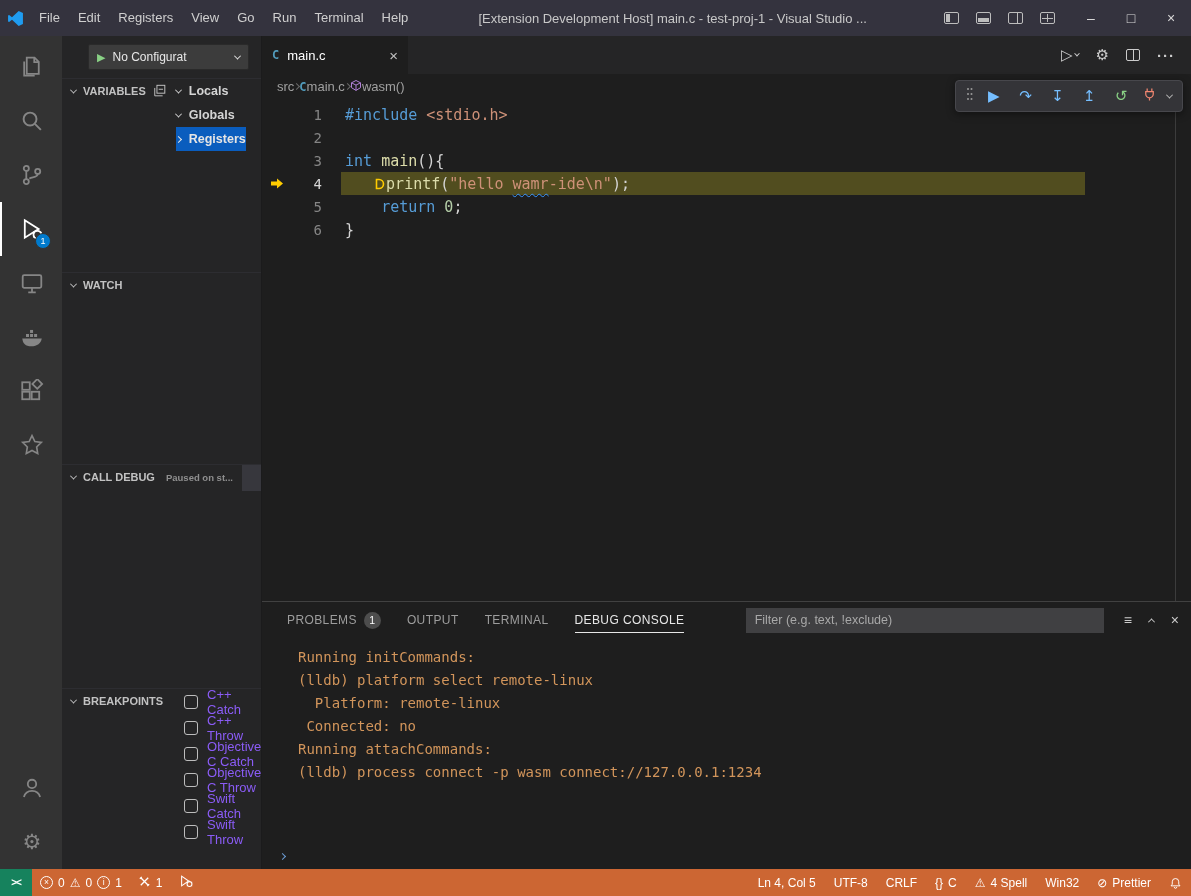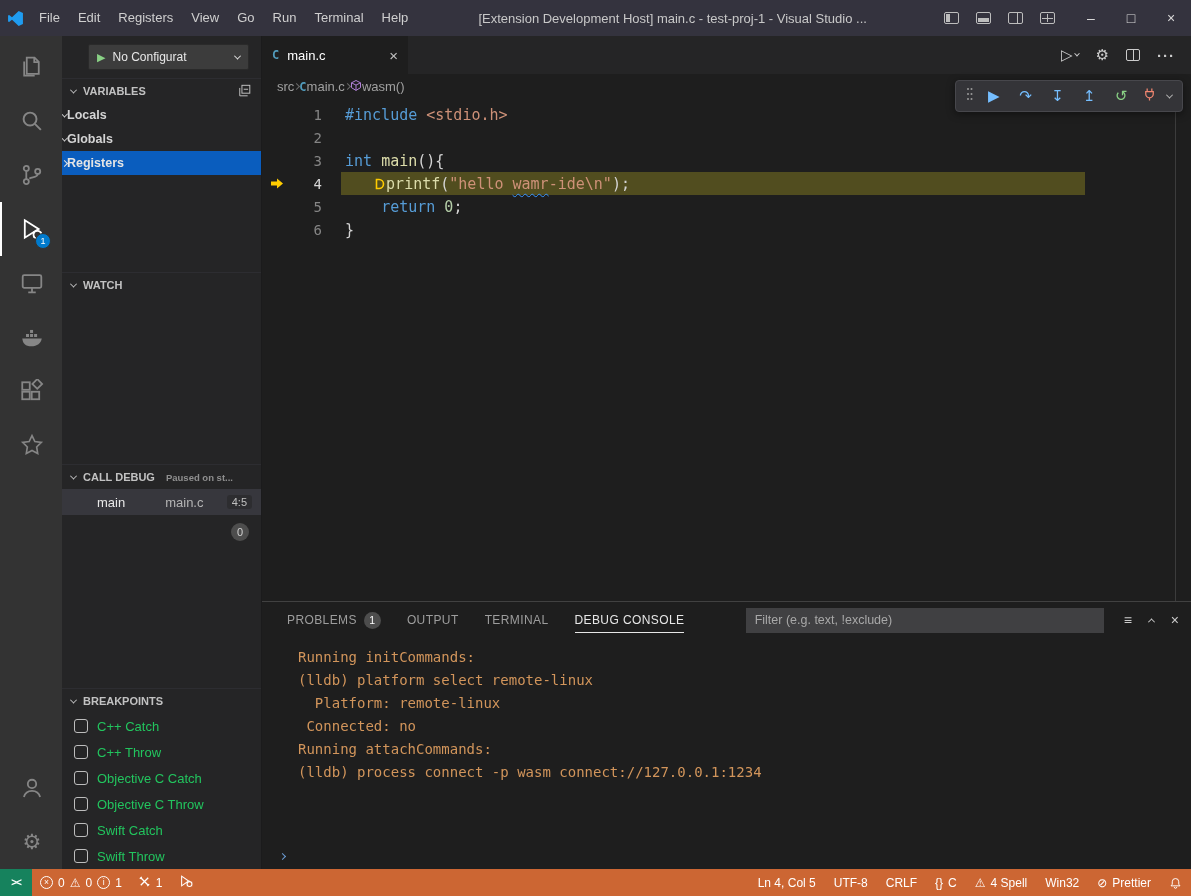--- a/index.html
+++ b/index.html
@@ -41,52 +41,52 @@
 
   
   .sidebar { width:200px; background:#252526; display:flex; flex-direction:column;
              font-size:13px; flex:none; border-right:1px solid #1b1b1c; }
   .sidebar-toolbar { height:42px; display:flex; align-items:center; padding:0 12px 0 26px; flex:none; }
   .config-dropdown { flex:1; height:26px; background:#3c3c3c; border:1px solid #2a2a2a; border-radius:2px;
                      display:flex; align-items:center; gap:7px; padding:0 8px; font-size:12px; color:#e8e8e8; }
   .play-glyph { color:#89d185; font-size:11px; }
   .config-dropdown .chev { margin-left:auto; }
 
-  .section { border-top:1px solid #2d2d31; display:flex; flex-direction:column; overflow:hidden; }
+  .section { border-top:1px solid #2d2d31; display:flex; flex-direction:row; overflow:hidden; }
   .section.variables { height:194px; }
   .section.watch { height:192px; }
   .section.callstack { height:224px; }
   .section.breakpoints { flex:1; }
   .section-header { height:24px; display:flex; align-items:center; gap:7px; padding:0 9px;
                     font-size:11px; font-weight:700; color:#c2c2c2; flex:none; }
   .paused-text { font-size:9.5px; font-weight:700; color:#8f8f8f; margin-left:4px;
                  white-space:nowrap; overflow:hidden; }
   .collapse-all { margin-left:auto; display:grid; place-items:center; }
 
   .chev { display:inline-block; width:5px; height:5px; border-right:1.4px solid currentColor;
           border-bottom:1.4px solid currentColor; flex:none; }
   .chev.down { transform:rotate(45deg) translate(-1px,-1px); }
   .chev.right { transform:rotate(-45deg); }
   .chev.up { transform:rotate(-135deg) translate(-1px,-1px); }
 
-  .tree-row { height:24px; display:flex; align-items:center; color:#d4d4d4; }
+  .tree-row { height:24px; display:flex; align-items:center; gap:8px; color:#d4d4d4; }
   .tree-row .tree-label { font-weight:700; font-size:12.5px; }
   .tree-row.selected { background:#0a5dbe; color:#e5e5e5; }
 
   .stack-row { height:26px; display:flex; align-items:center; padding:0 9px 0 35px; background:#37373d; gap:6px; }
   .stack-name { color:#e8e8e8; }
   .stack-file { color:#b5b5b5; margin-left:34px; }
   .stack-pos { margin-left:auto; background:#2d2d30; border-radius:3px; padding:1px 5px;
                font-size:11px; color:#c0c0c0; }
   .zero-badge { width:18px; height:18px; border-radius:50%; background:#4d4d4d; color:#d2d2d2;
                 font-size:11px; display:grid; place-items:center; margin:8px 12px 0 auto; }
 
   .bp-row { height:26px; display:flex; align-items:center; gap:9px; padding:0 12px; }
   .bp-checkbox { width:14px; height:14px; border:1px solid #bdbdbd; border-radius:3px; flex:none; }
-  .bp-label { font-size:13px; color:#22c55e; }
+  .bp-label { font-size:13px; color:#8b5cf6; }
 
   
   .editor-col { flex:1; min-width:0; display:flex; flex-direction:column; position:relative; background:#1e1e1e; }
   .tabbar { height:38px; background:#252526; display:flex; align-items:stretch; flex:none; }
   .tab { width:146px; background:#1e1e1e; display:flex; align-items:center; gap:8px;
          padding:0 10px; color:#ffffff; font-size:13px; }
   .c-icon { color:#519aba; font-weight:700; font-size:12px; font-family:"DejaVu Sans Mono", monospace; }
   .tab-close { margin-left:auto; color:#c0c0c0; font-size:15px; }
   .editor-actions { margin-left:auto; display:flex; align-items:center; gap:17px;
                     padding-right:16px; color:#cccccc; font-size:15px; }

